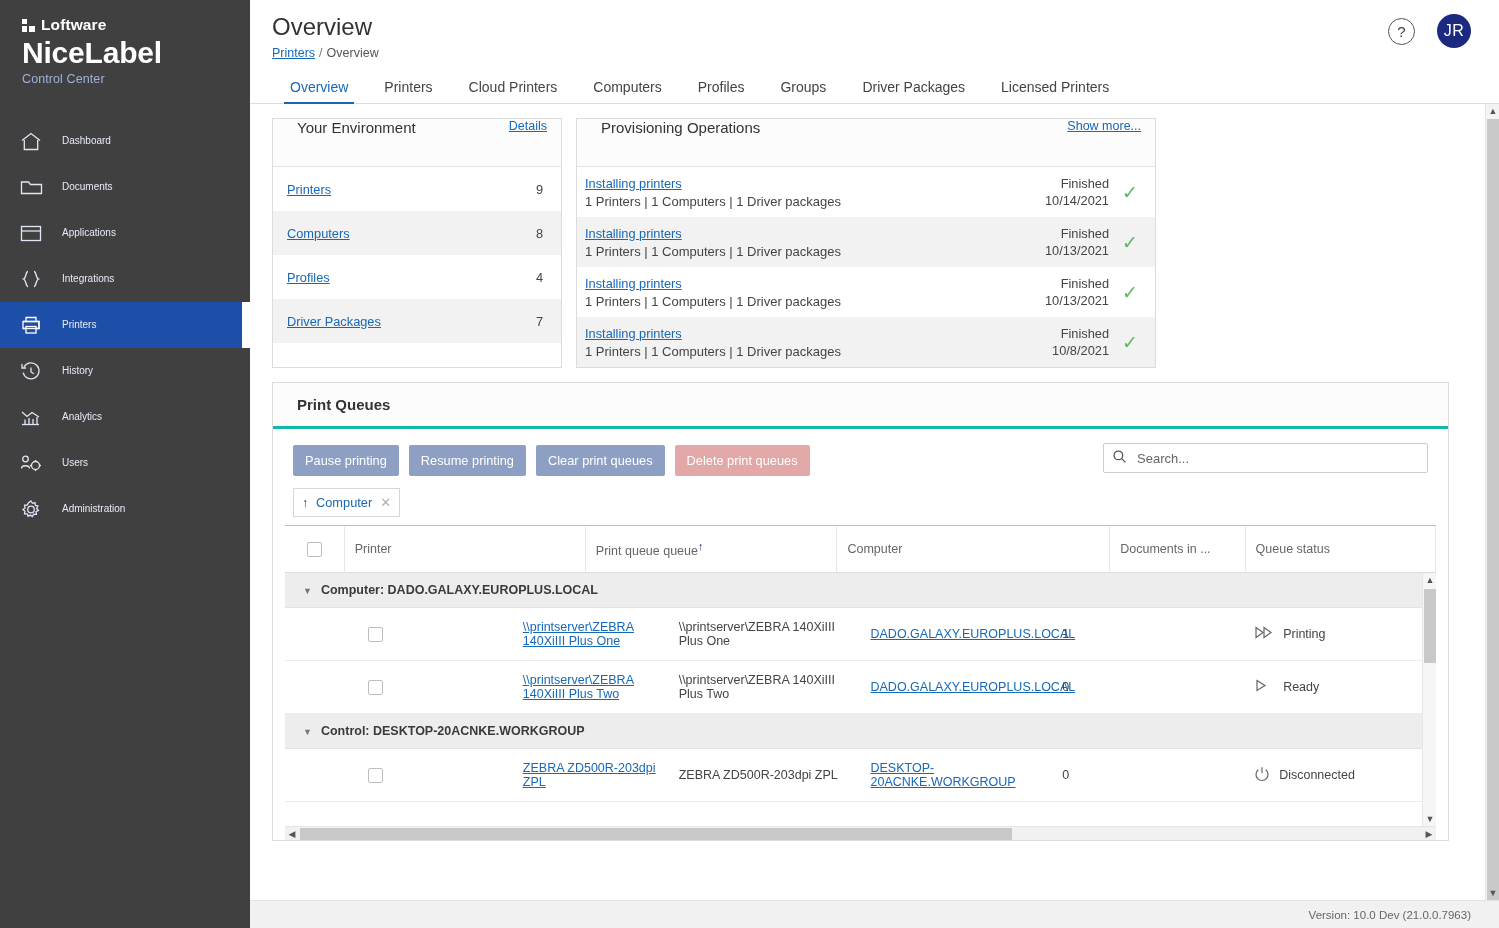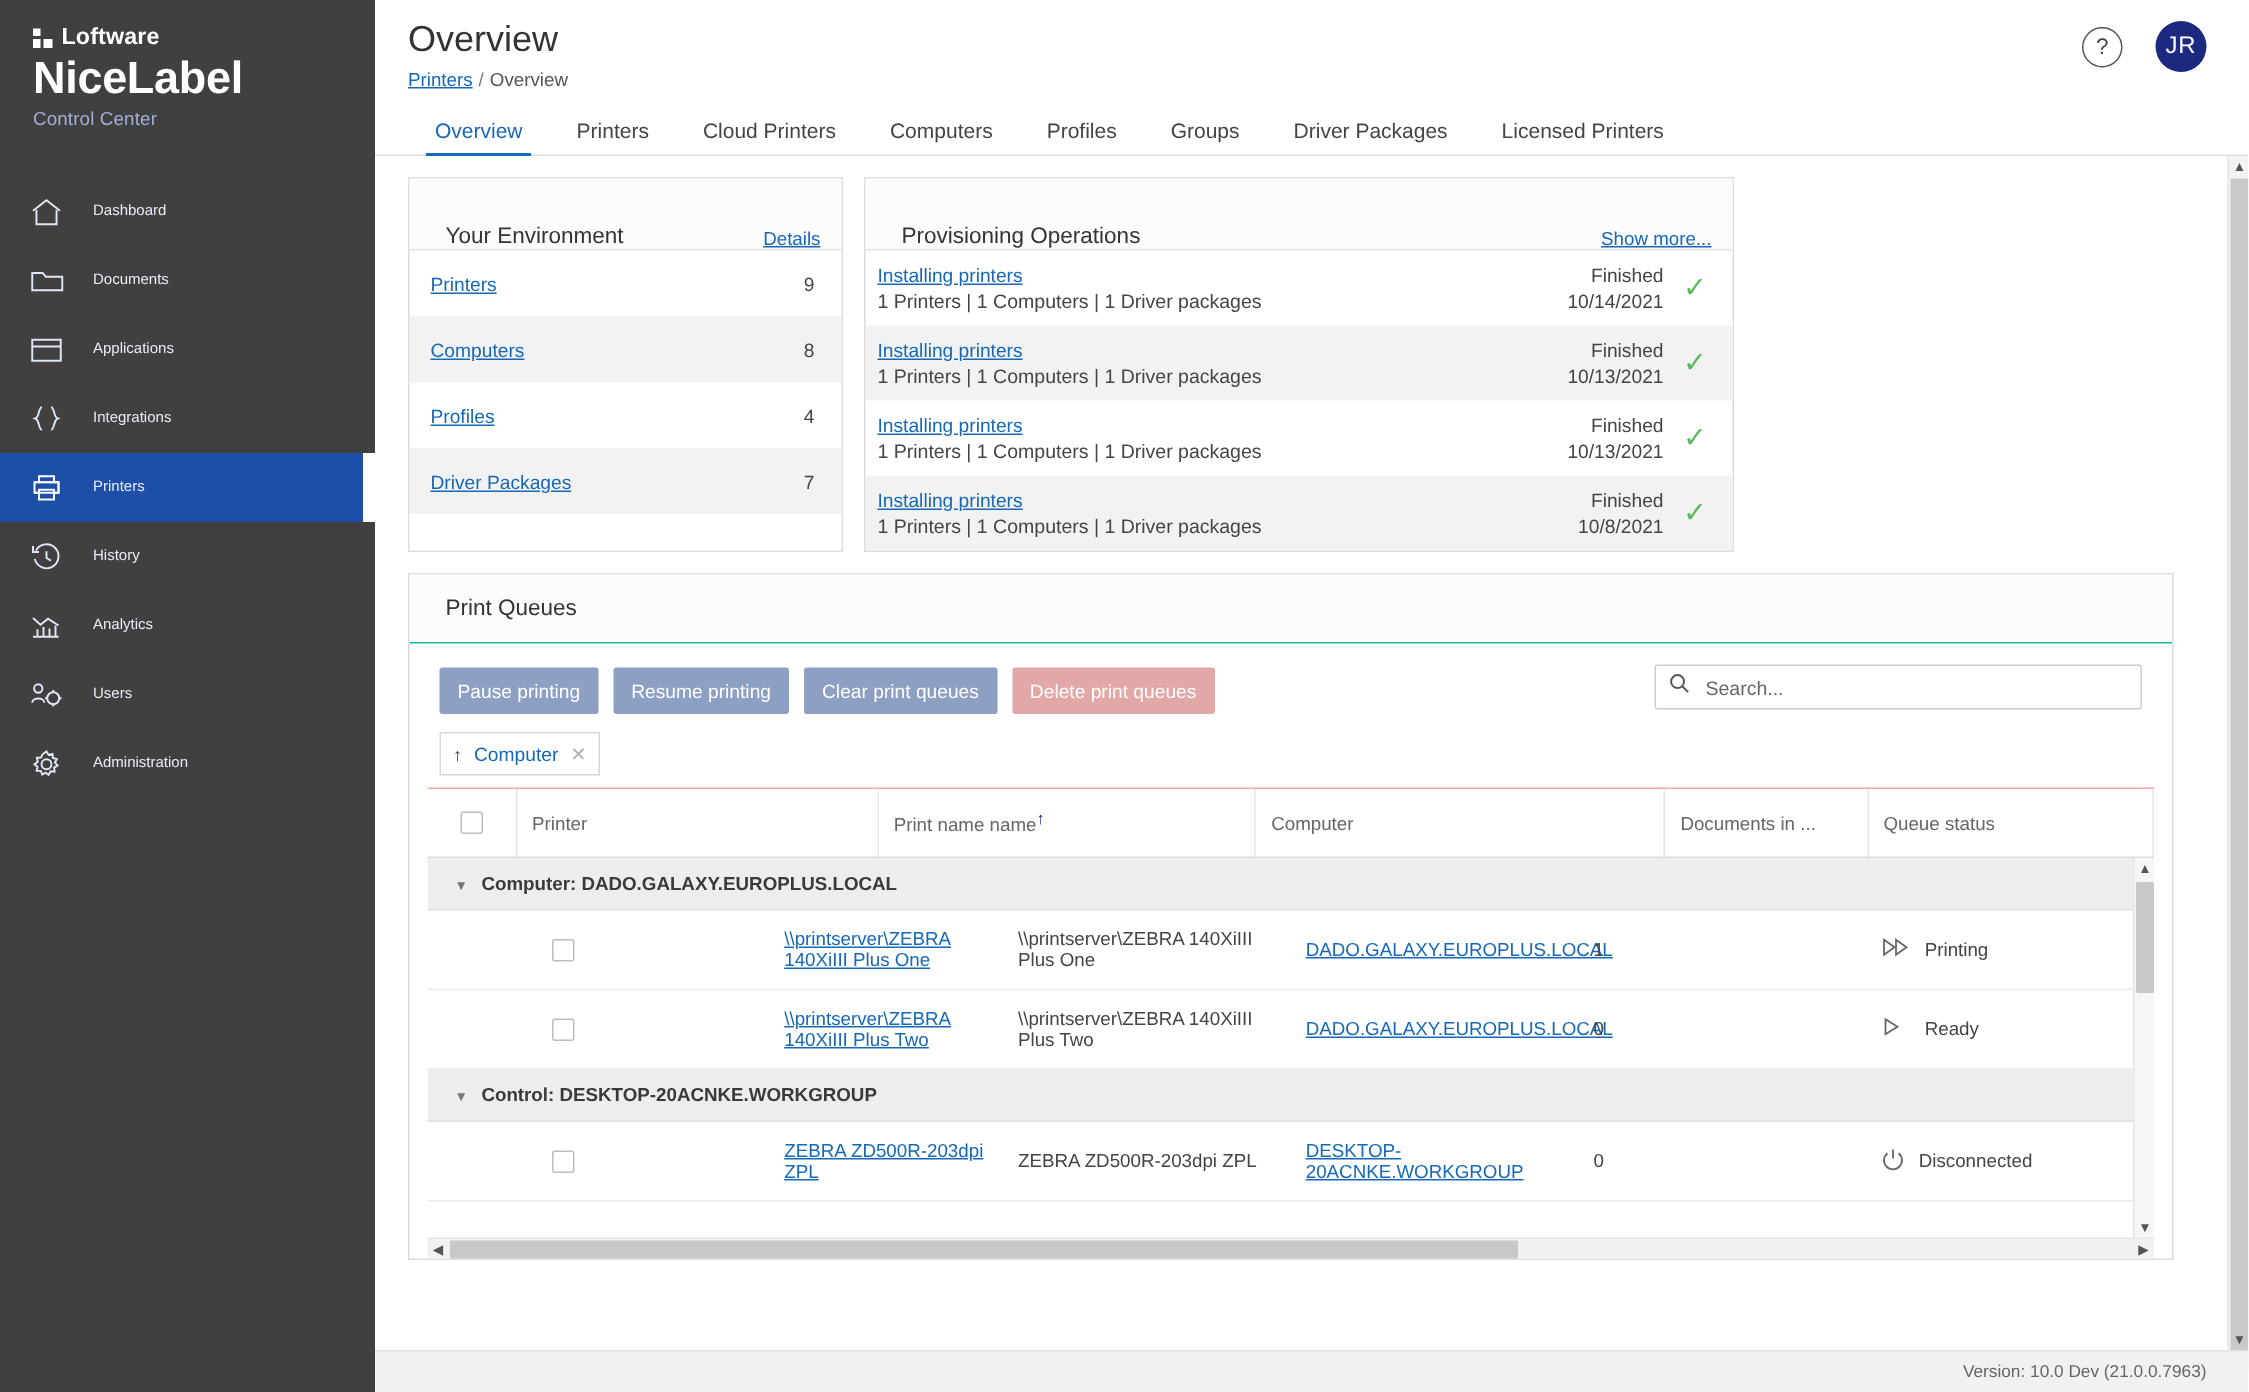--- a/index.html
+++ b/index.html
@@ -113,21 +113,21 @@
   .content {
     position: absolute; left: 0; right: 14px; top: 104px; bottom: 28px;
     background: #ffffff; overflow: hidden;
   }
   .cards-row { display: flex; gap: 14px; padding: 14px 36px 0 22px; }
 
   .card {
     background: #ffffff; border: 1px solid #dcdcdc;
   }
   .card-head {
-    height: 48px; display: flex; align-items: flex-end; justify-content: space-between;
+    height: 48px; display: flex; align-items: flex-start; justify-content: space-between;
     padding: 0 14px 0 24px; border-bottom: 1px solid #e3e3e3; background: #fcfcfc;
   }
   .card-title { font-size: 15px; color: #333; }
   .card-link { font-size: 12.5px; color: #1668b8; text-decoration: underline; cursor: pointer; }
 
   
   .env-card { width: 290px; flex: 0 0 290px; }
   .env-row {
     height: 44px; display: flex; align-items: center; justify-content: space-between;
     padding: 0 18px 0 14px; font-size: 12.8px;
@@ -148,21 +148,21 @@
     font-size: 12.8px; color: #1668b8; text-decoration: underline;
     display: block; cursor: pointer; line-height: 17px;
   }
   .prov-sub { font-size: 13px; color: #444; line-height: 17px; }
   .prov-status { text-align: right; font-size: 12.8px; color: #444; line-height: 17px; padding-right: 10px; }
   .check { color: #5bb85b; font-size: 19px; width: 22px; text-align: center; }
 
   
   .pq-card { margin: 14px 36px 0 22px; border: 1px solid #dcdcdc; background: #fff; }
   .pq-head { height: 46px; display: flex; align-items: center; padding-left: 24px;
-             border-bottom: 1px solid #14b8a6; background: #fcfcfc; font-size: 15px; color: #333; }
+             border-bottom: 3px solid #14b8a6; background: #fcfcfc; font-size: 15px; color: #333; font-weight: bold; }
   .pq-body { padding: 10px 12px 0 12px; }
   .toolbar { display: flex; align-items: center; position: relative; padding: 6px 0 6px 8px; }
   .btn {
     border: none; color: #ffffff; font-size: 12.8px;
     padding: 8px 12px; margin-right: 10px; cursor: pointer;
     font-family: "Liberation Sans", sans-serif; border-radius: 2px;
   }
   .btn-blue { background: #8da0c4; }
   .btn-red  { background: #e2a7a7; }
   .search-wrap {
@@ -509,21 +509,21 @@
 
           <div class="tbl-wrap">
             <table class="tbl">
               <thead>
                 <tr>
                   <th class="c-check">
                     <span class="chk"></span>
                   </th>
                   <th class="c-printer">Printer</th>
                   <th class="c-queue">
-                    <span>Print name name</span><span class="sort-up">↑</span>
+                    <span>Print queue queue</span><span class="sort-up">↑</span>
                   </th>
                   <th class="c-computer">Computer</th>
                   <th class="c-docs">Documents in ...</th>
                   <th class="c-status">Queue status</th>
                 </tr>
               </thead>
             </table>
 
             <div class="body-scroll">
               <table class="tbl">

